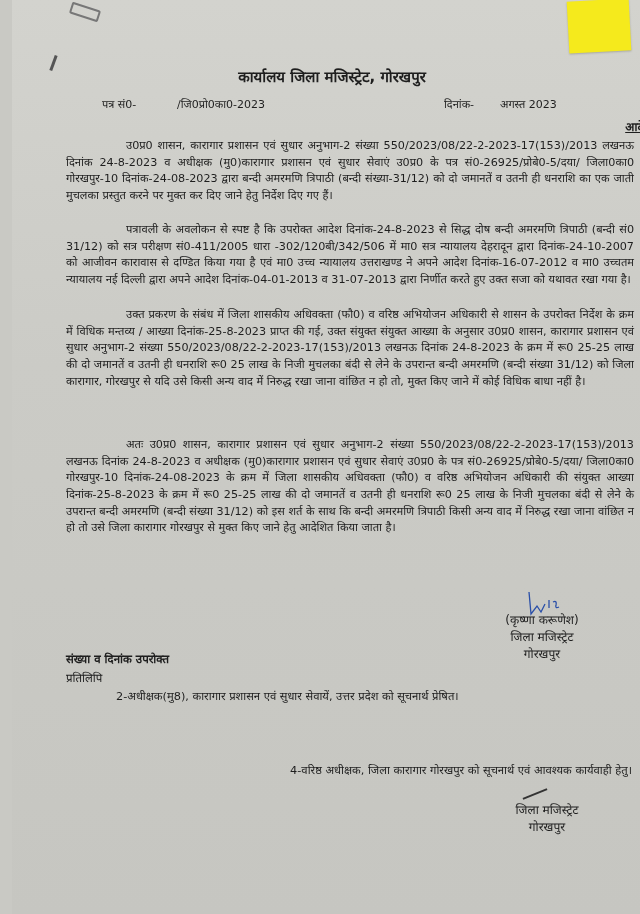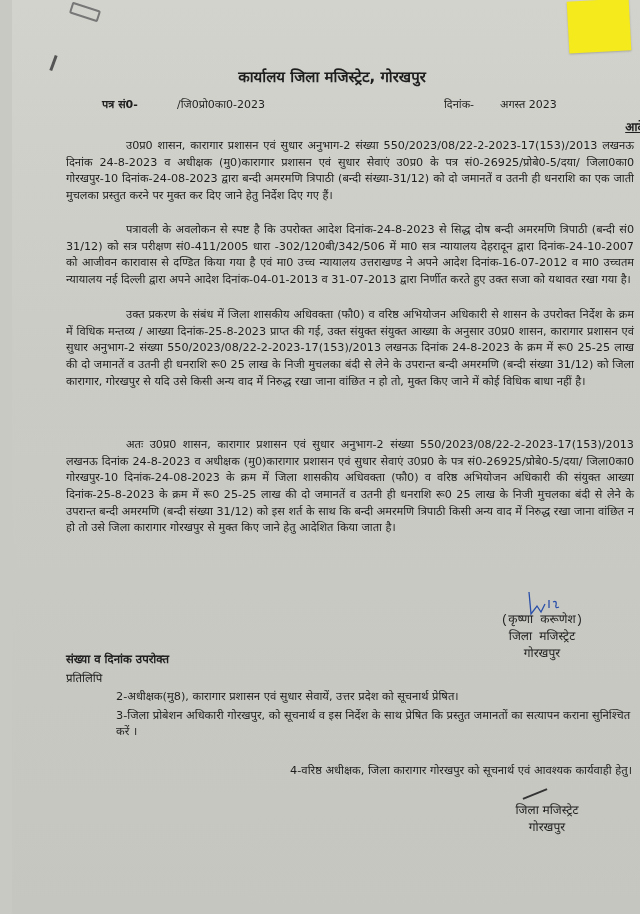--- a/index.html
+++ b/index.html
@@ -58,47 +58,46 @@
 </head>
 <body>
 
 <div class="paper">
   <div class="sticky"></div>
   <div class="staple"></div>
   <div class="pen-mark"></div>
 
   <div class="title">कार्यालय जिला मजिस्ट्रेट, गोरखपुर</div>
 
-  <div class="ref-row" style="left:90px;font-weight:bold;">पत्र सं0-</div>
+  <div class="ref-row" style="left:90px;">पत्र सं0-</div>
   <div class="ref-row" style="left:165px;">/जि0प्रो0का0-2023</div>
   <div class="ref-row" style="left:432px;">दिनांक-</div>
   <div class="ref-row" style="left:488px;">अगस्त 2023</div>
 
   <div class="heading">आदेश</div>
 
   <p class="para" style="top:127px;">उ0प्र0 शासन, कारागार प्रशासन एवं सुधार अनुभाग-2 संख्या 550/2023/08/22-2-2023-17(153)/2013 लखनऊ दिनांक 24-8-2023 व अधीक्षक (मु0)कारागार प्रशासन एवं सुधार सेवाएं उ0प्र0 के पत्र सं0-26925/प्रोबे0-5/दया/ जिला0का0 गोरखपुर-10 दिनांक-24-08-2023 द्वारा बन्दी अमरमणि त्रिपाठी (बन्दी संख्या-31/12) को दो जमानतें व उतनी ही धनराशि का एक जाती मुचलका प्रस्तुत करने पर मुक्त कर दिए जाने हेतु निर्देश दिए गए हैं।</p>
   <p class="para" style="top:211px;">पत्रावली के अवलोकन से स्पष्ट है कि उपरोक्त आदेश दिनांक-24-8-2023 से सिद्ध दोष बन्दी अमरमणि त्रिपाठी (बन्दी सं0 31/12) को सत्र परीक्षण सं0-411/2005 धारा -302/120बी/342/506 में मा0 सत्र न्यायालय देहरादून द्वारा दिनांक-24-10-2007 को आजीवन कारावास से दण्डित किया गया है एवं मा0 उच्च न्यायालय उत्तराखण्ड ने अपने आदेश दिनांक-16-07-2012 व मा0 उच्चतम न्यायालय नई दिल्ली द्वारा अपने आदेश दिनांक-04-01-2013 व 31-07-2013 द्वारा निर्णीत करते हुए उक्त सजा को यथावत रखा गया है।</p>
   <p class="para" style="top:296px;">उक्त प्रकरण के संबंध में जिला शासकीय अधिवक्ता (फौ0) व वरिष्ठ अभियोजन अधिकारी से शासन के उपरोक्त निर्देश के क्रम में विधिक मन्तव्य / आख्या दिनांक-25-8-2023 प्राप्त की गई, उक्त संयुक्त संयुक्त आख्या के अनुसार उ0प्र0 शासन, कारागार प्रशासन एवं सुधार अनुभाग-2 संख्या 550/2023/08/22-2-2023-17(153)/2013 लखनऊ दिनांक 24-8-2023 के क्रम में रू0 25-25 लाख की दो जमानतें व उतनी ही धनराशि रू0 25 लाख  के निजी मुचलका बंदी से लेने के उपरान्त बन्दी अमरमणि (बन्दी संख्या 31/12) को जिला कारागार, गोरखपुर से यदि उसे किसी अन्य वाद में निरुद्ध रखा जाना वांछित न हो तो,  मुक्त किए जाने में कोई विधिक बाधा नहीं है।</p>
   <p class="para" style="top:426px;">अतः उ0प्र0 शासन, कारागार प्रशासन एवं सुधार अनुभाग-2 संख्या 550/2023/08/22-2-2023-17(153)/2013 लखनऊ दिनांक 24-8-2023 व अधीक्षक (मु0)कारागार प्रशासन एवं सुधार सेवाएं उ0प्र0 के पत्र सं0-26925/प्रोबे0-5/दया/  जिला0का0  गोरखपुर-10  दिनांक-24-08-2023  के  क्रम  में  जिला  शासकीय अधिवक्ता (फौ0) व वरिष्ठ अभियोजन अधिकारी की संयुक्त आख्या दिनांक-25-8-2023 के क्रम में रू0 25-25 लाख की दो जमानतें व उतनी ही धनराशि रू0 25 लाख  के निजी मुचलका बंदी से लेने के उपरान्त बन्दी अमरमणि (बन्दी संख्या 31/12) को इस शर्त के साथ कि बन्दी अमरमणि त्रिपाठी किसी अन्य वाद में निरुद्ध रखा जाना वांछित न हो तो उसे जिला कारागार गोरखपुर से मुक्त किए जाने हेतु आदेशित किया जाता है।</p>
 
   <svg class="sign-scrawl" viewBox="0 0 40 30">
     <path d="M4 0 L6 22 L12 14 L16 20 L20 12 M24 8 L24 16 M28 10 Q32 8 31 13 Q30 17 34 15" stroke="#2a4fa8" stroke-width="1.3" fill="none"></path>
   </svg>
 
-  <div class="sig" style="left:470px; top:612px; width:120px;font-family:Liberation Mono, monospace;">
+  <div class="sig" style="left:470px; top:612px; width:120px;">
     <div>(कृष्णा करूणेश)</div>
     <div>जिला मजिस्ट्रेट</div>
     <div>गोरखपुर</div>
   </div>
 
   <div class="sub-head">संख्या व दिनांक उपरोक्त</div>
   <div class="copy-label">प्रतिलिपि</div>
 
   <div class="copy-item" style="left:104px; top:689px; width:510px;">2-अधीक्षक(मु8),  कारागार प्रशासन एवं सुधार सेवायें, उत्तर प्रदेश को सूचनार्थ प्रेषित।</div>
-  <div class="copy-item" style="left:104px; top:708px; width:522px; text-indent:0;">3-जिला प्रोबेशन अधिकारी गोरखपुर, को सूचनार्थ व इस निर्देश के साथ प्रेषित कि प्रस्तुत जमानतों का सत्यापन कराना सुनिश्चित करें ।</div>
   <div class="copy-item" style="left:100px; top:763px; width:520px;text-align:right;">4-वरिष्ठ अधीक्षक, जिला कारागार गोरखपुर को सूचनार्थ एवं आवश्यक कार्यवाही हेतु।</div>
 
   <div class="line2"></div>
   <div class="sig" style="left:480px; top:802px; width:110px;">
     <div>जिला मजिस्ट्रेट</div>
     <div>गोरखपुर</div>
   </div>
 </div>
 
 </body></html>

